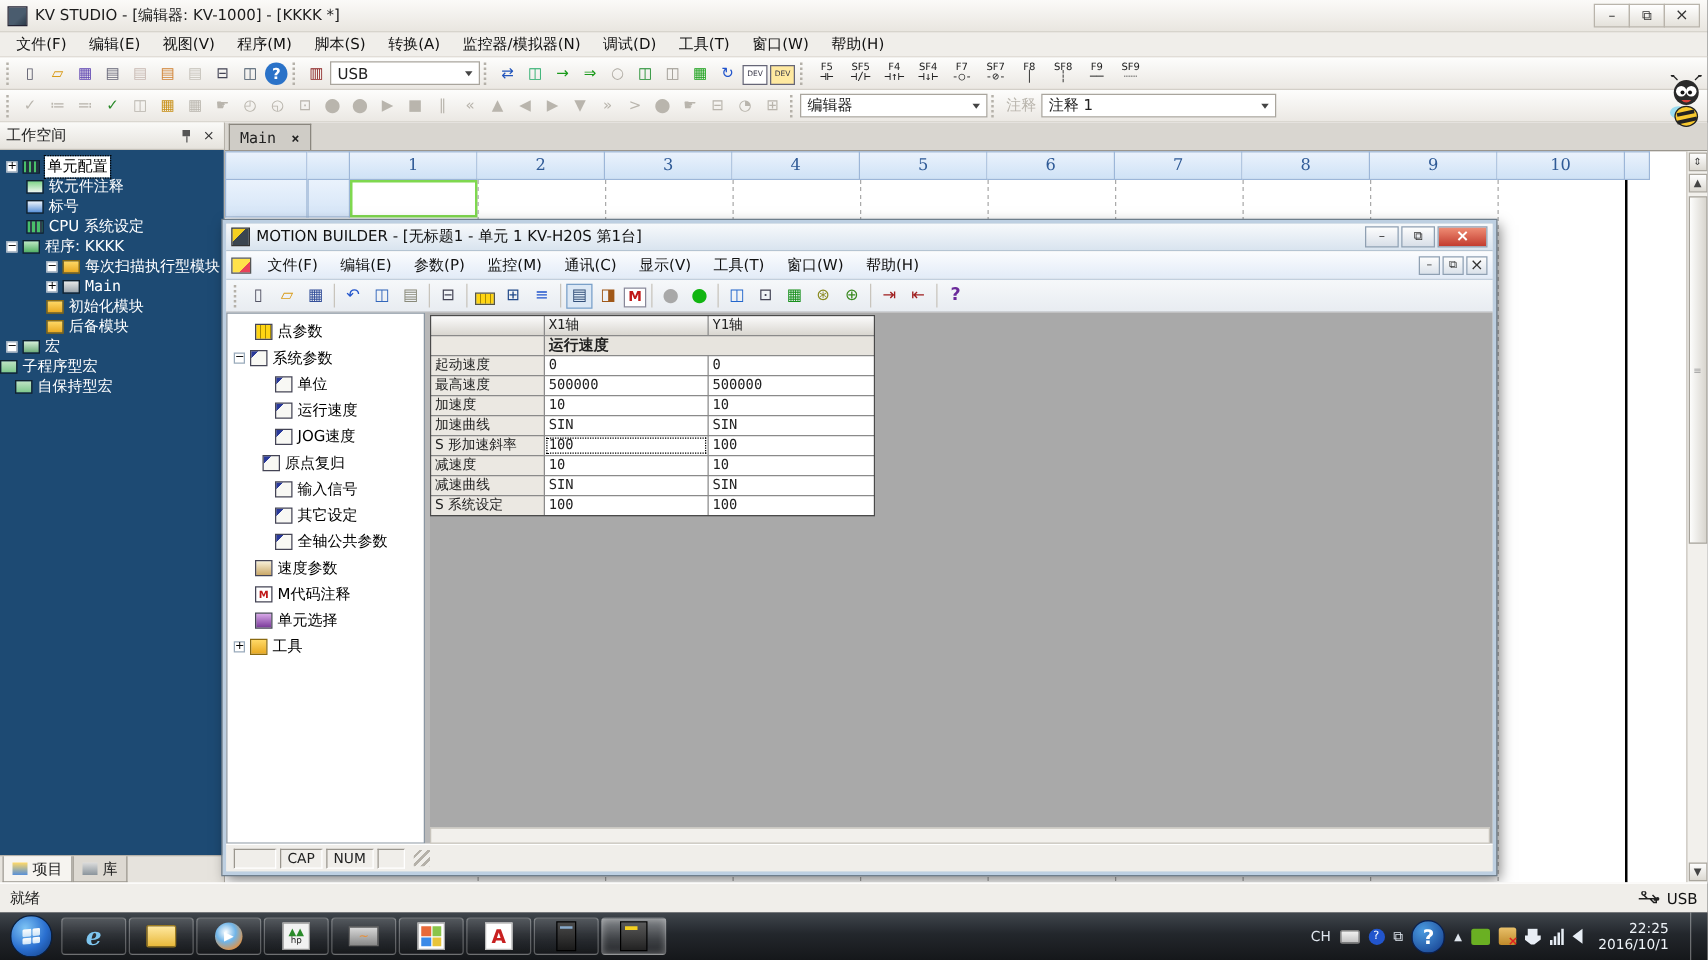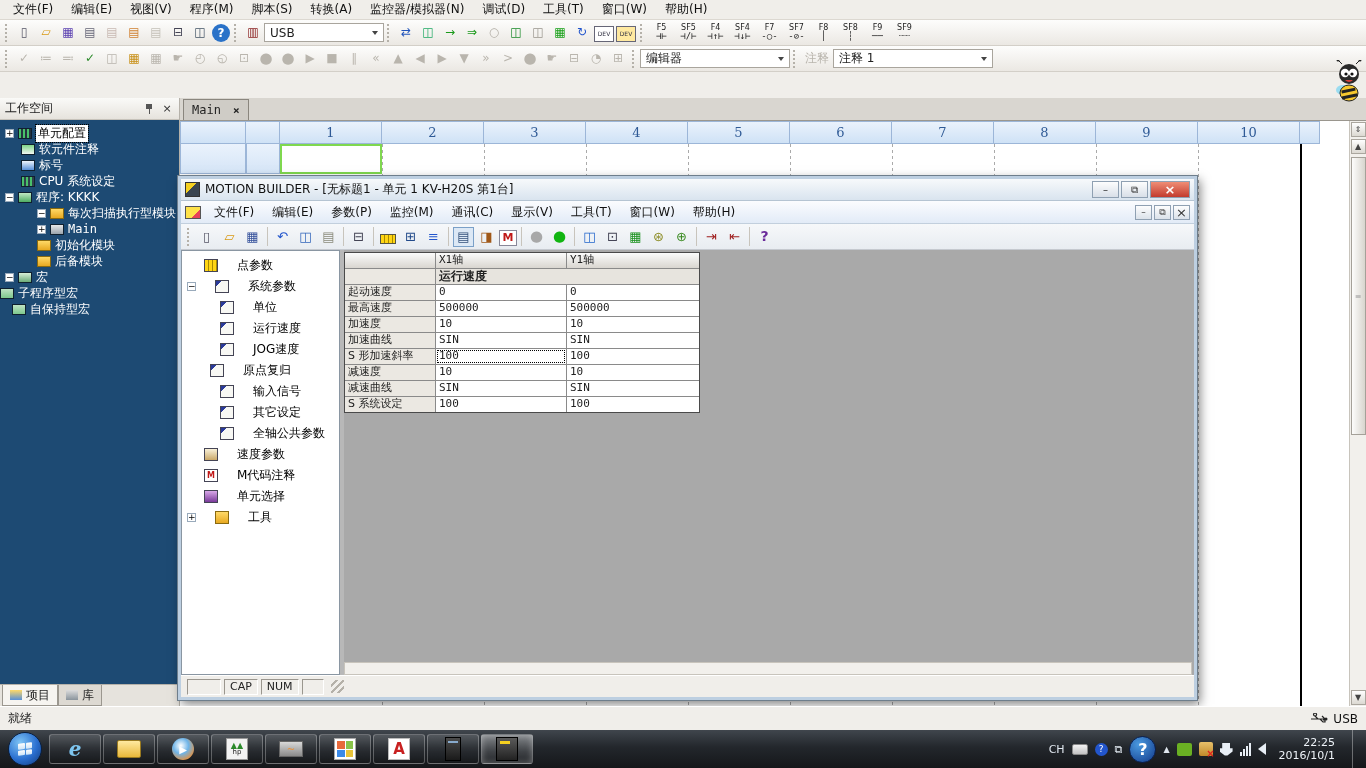--- a/index.html
+++ b/index.html
@@ -109,21 +109,21 @@
 .mi-print::before{content:"⊟";color:#445}
 .mi-tbl::before{content:"⊞";color:#224a8a}.mi-list::before{content:"≡";color:#2255cc}
 .mi-param::before{content:"▤";color:#33507a}.mi-speed::before{content:"◨";color:#a05818}.mi-m::before{content:"M"}
 .mi-stop::before{content:"●";color:#a8a8a8;font-size:15px}.mi-run::before{content:"●";color:#11b511;font-size:15px}
 .mi-monitor::before{content:"◫";color:#2366cc}.mi-devmon::before{content:"⊡";color:#445}
 .mi-unit::before{content:"▦";color:#18901c}.mi-gear::before{content:"⊛";color:#8a8a20}.mi-gearp::before{content:"⊕";color:#3a8a20}
 .mi-win::before{content:"⇥";color:#a02020}.mi-wout::before{content:"⇤";color:#a02020}
 .mi-help::before{content:"?";color:#6a2a9a;font-weight:bold;font-size:14px}
 #mb-body{flex:1;display:flex;min-height:0;background:#a9a9a9}
 #mb-tree{width:159px;background:#fff;border:1px solid #8a96a2;overflow:hidden;padding-top:4px}
-.mrow{display:flex;align-items:center;height:21px;gap:19px;white-space:nowrap;color:#000}
+.mrow{display:flex;align-items:center;height:21px;gap:4px;white-space:nowrap;color:#000}
 .micn{width:14px;height:13px;flex:none;border:1px solid #445}
 .mp-sheet{background:linear-gradient(135deg,#2a3a9a 4px,#f8f8f4 4px)}
 .mp-speed{background:linear-gradient(#f8f0d8,#caa868)}
 .mp-mcode{background:#fff;color:#c01818;font-size:8px;font-weight:bold;text-align:center;line-height:11px}
 .mp-mcode::before{content:"M"}
 .mp-unitsel{background:linear-gradient(#d8a8e8,#7a3a9a)}
 .mp-folder{background:linear-gradient(#ffd967,#e8a921);border-color:#8a6a10}
 .mp-ruler{background:repeating-linear-gradient(90deg,#ffd513 0 3px,#a88a00 3px 4px)}
 #mb-splitter{width:4px;background:#b8b8b8}
 #mb-gray{flex:1;position:relative;min-width:0}
@@ -174,20 +174,29 @@
 .sig i{width:2px;background:#e8eef5}
 .vol{width:0;height:0;border:6px solid transparent;border-right:8px solid #e8eef5;border-left:none}
 #clock{text-align:right;font-size:11px;line-height:13px;padding:0 6px;color:#eef3f8}
 #desk-sliver{width:8px;height:38px;border-left:1px solid rgba(255,255,255,.35);margin-left:4px}
 </style>
 </head>
 <body>
 
 <div id="kv">
 
+  <div id="kv-titlebar">
+    <span class="appicon"></span>
+    <span id="kv-title">KV STUDIO - [编辑器: KV-1000] - [KKKK *]</span>
+    <span class="winbtns">
+      <span class="wbtn g-min"></span>
+      <span class="wbtn g-rest"></span>
+      <span class="wbtn g-close"></span>
+    </span>
+  </div>
 
   <div class="menubar">
     <span class="mitem">文件(F)</span>
     <span class="mitem">编辑(E)</span>
     <span class="mitem">视图(V)</span>
     <span class="mitem">程序(M)</span>
     <span class="mitem">脚本(S)</span>
     <span class="mitem">转换(A)</span>
     <span class="mitem">监控器/模拟器(N)</span>
     <span class="mitem">调试(D)</span>
@@ -299,21 +308,21 @@
     <span class="i dim">⊟</span>
     <span class="i dim">◔</span>
     <span class="i dim">⊞</span>
     <span class="grip"></span>
     <span class="combo" style="width:150px">
       <span>编辑器</span>
       <span class="arr"></span>
     </span>
     <span class="grip"></span>
     <span class="dim" style="padding:0 4px">注释</span>
-    <span class="combo" style="width:160px">
+    <span class="combo" style="width:188px">
       <span>注释 1</span>
       <span class="arr"></span>
     </span>
   </div>
 
   <div id="ed">
     <div id="ed-tabbar">
       <span class="etab">
         <span>Main</span>
         <span class="x"></span>

